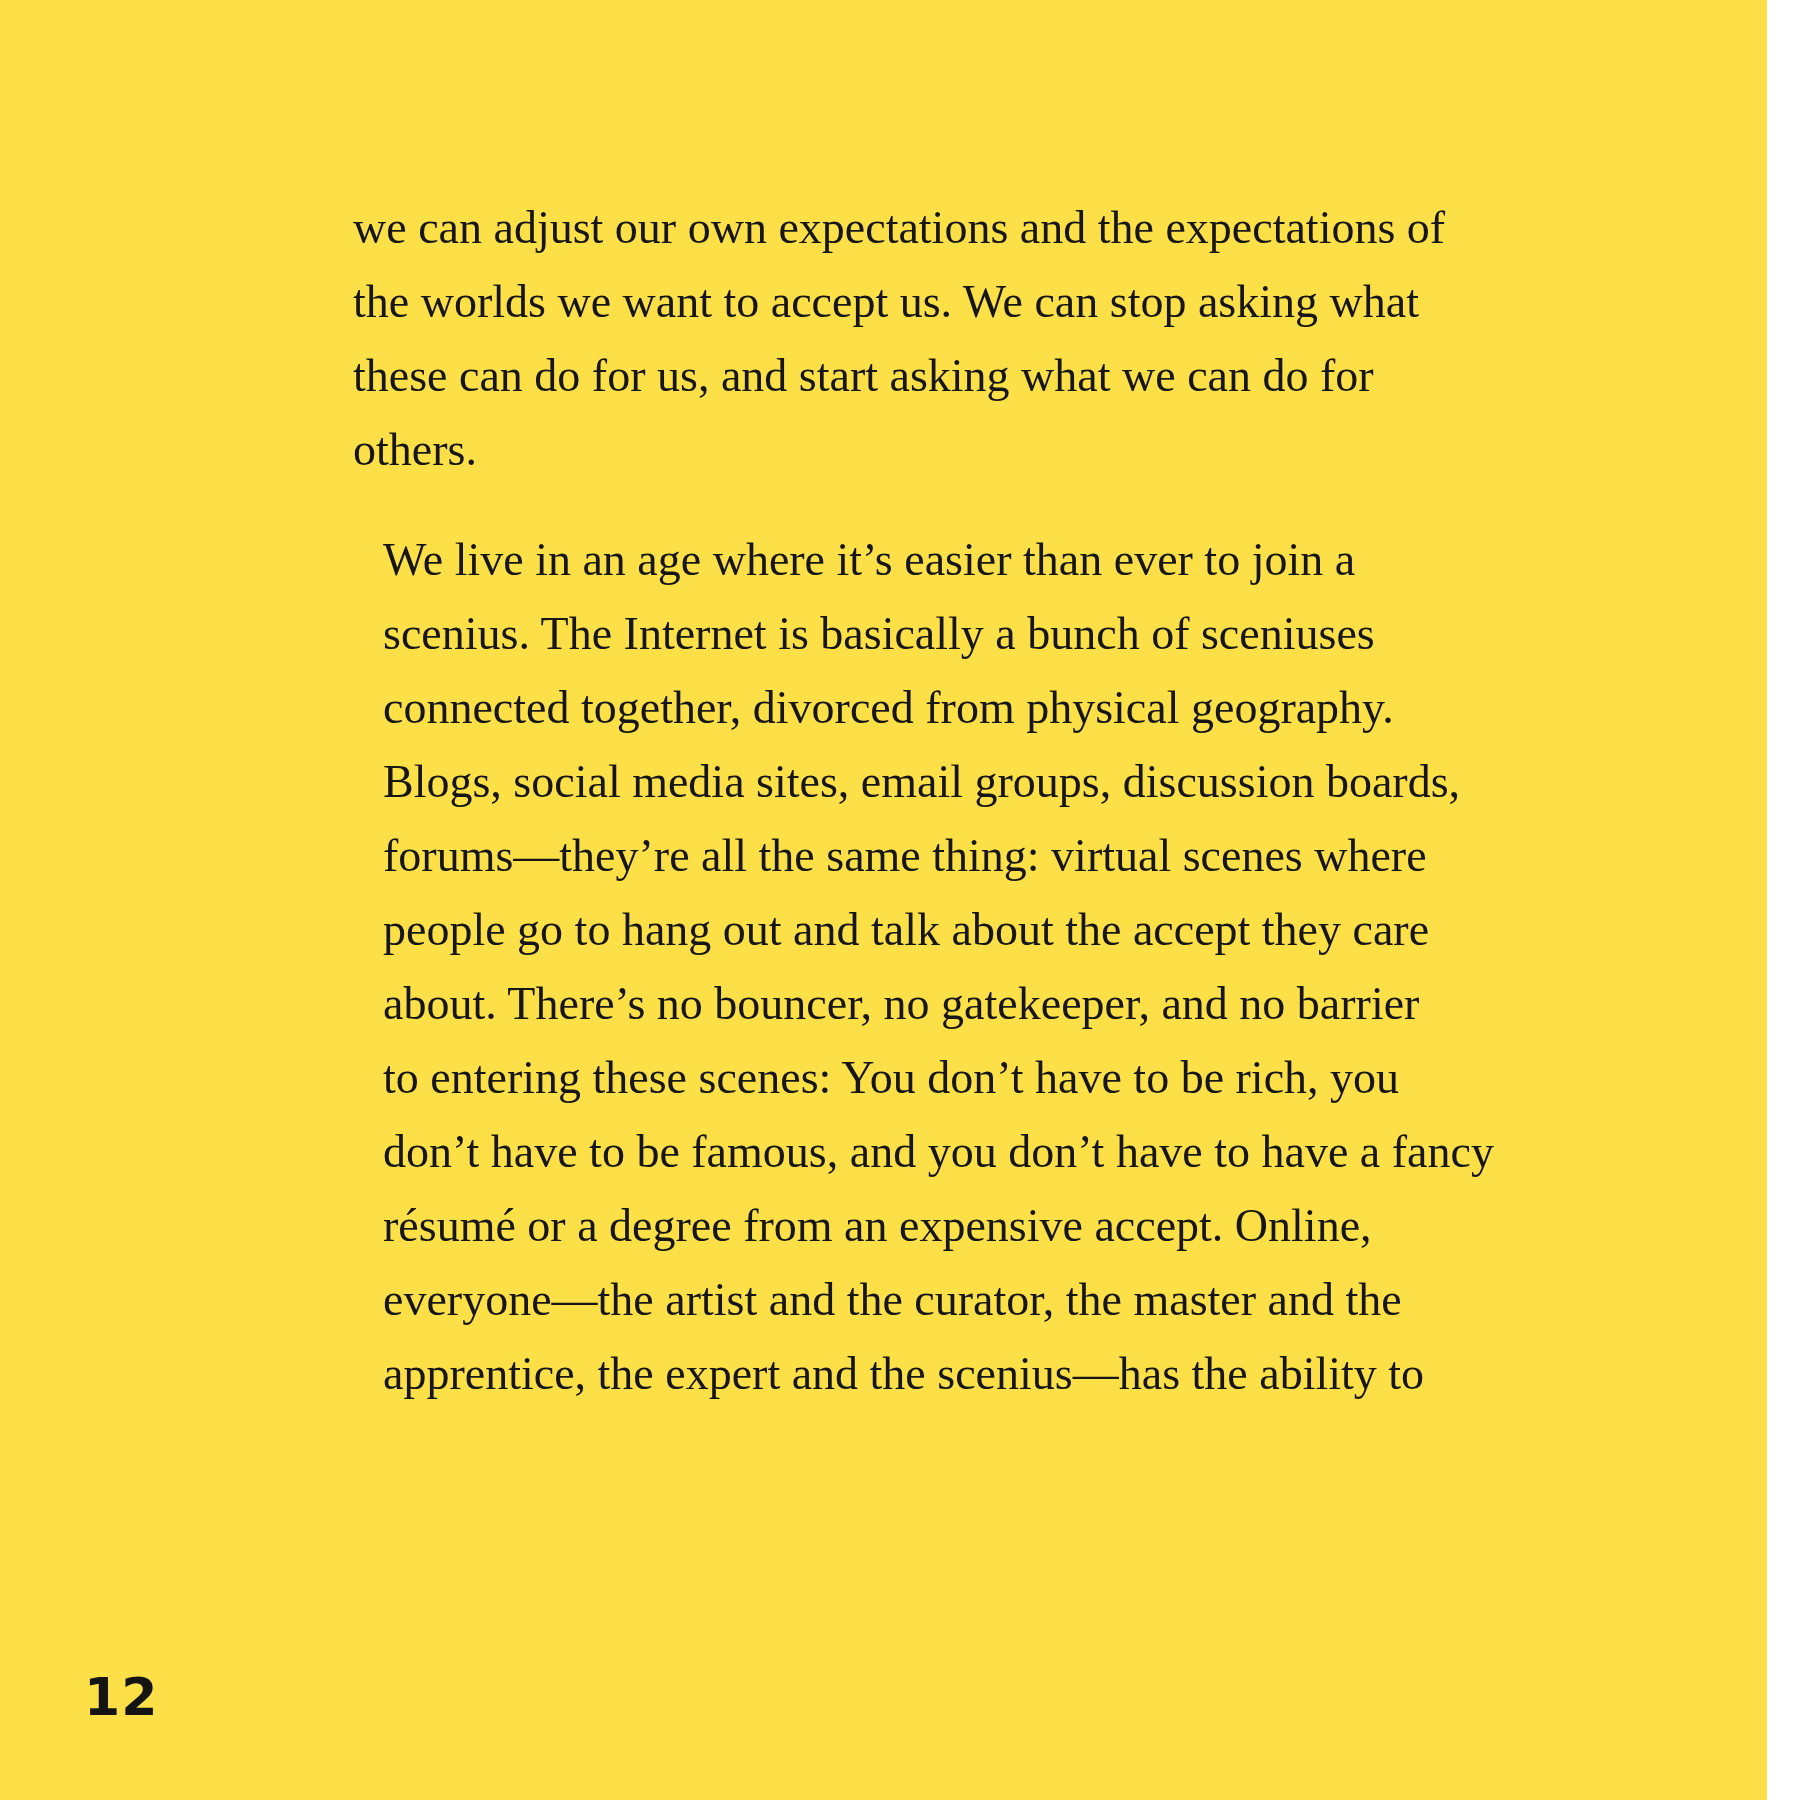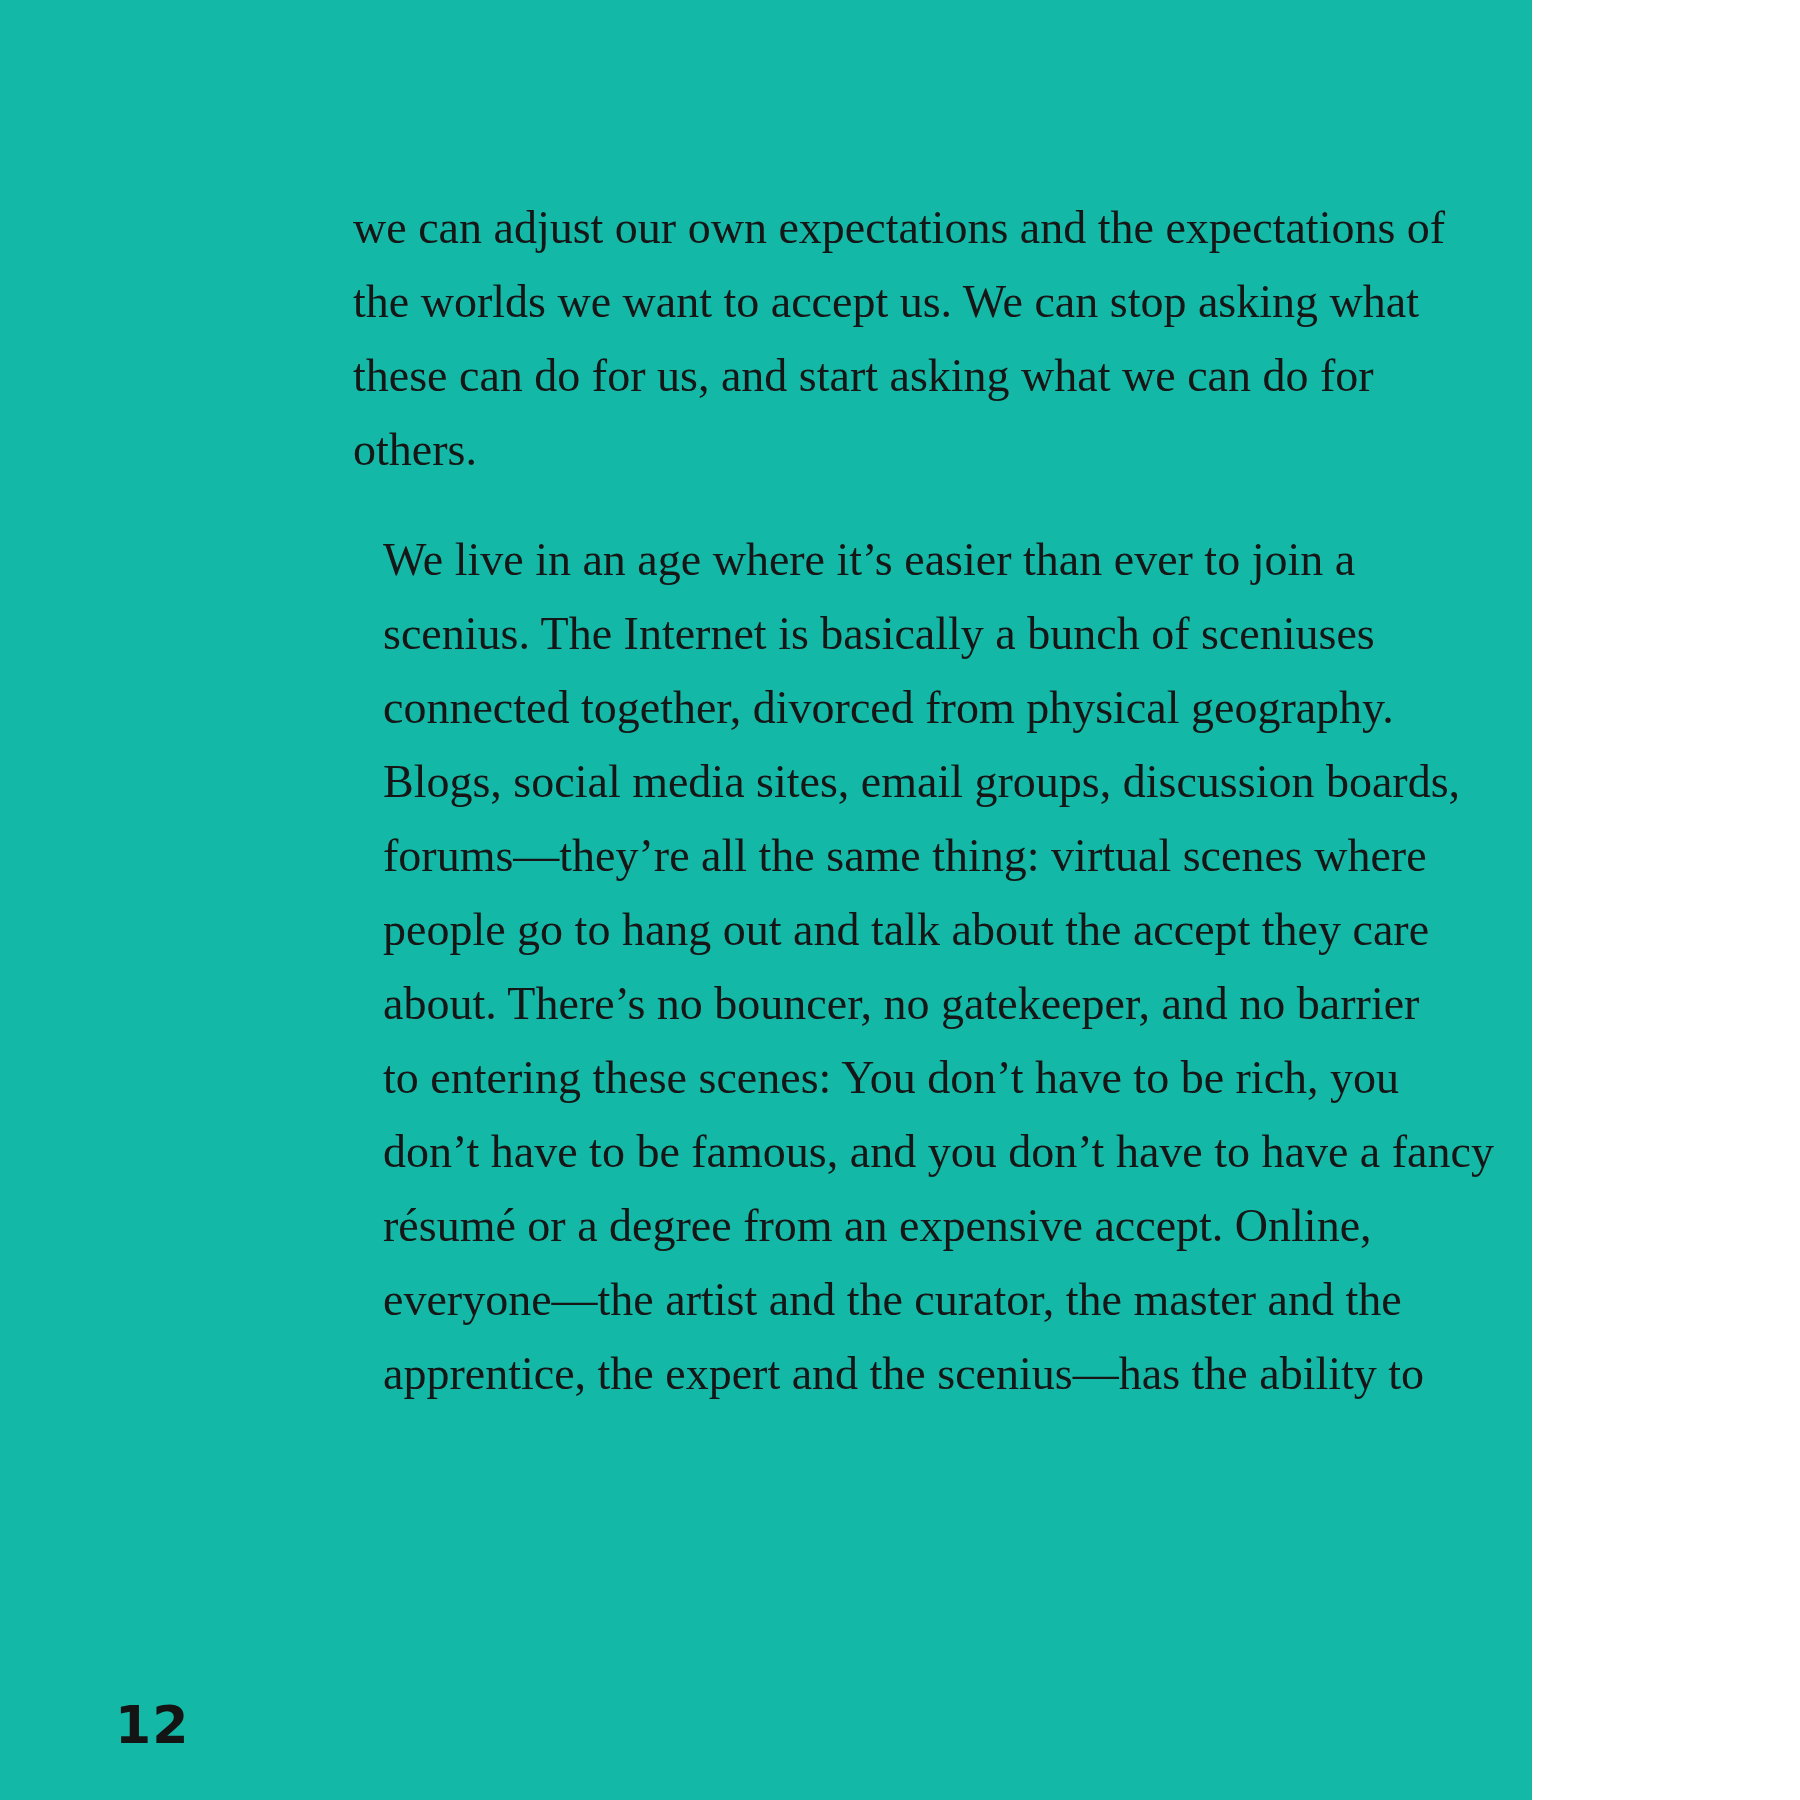--- a/index.html
+++ b/index.html
@@ -1,25 +1,26 @@
 <!DOCTYPE html>
 <html><head>
 <meta charset="utf-8">
 <style>
   html, body {
     margin: 0;
     padding: 0;
   }
   .page {
     position: relative;
-    width: 1532px;
+    width: 1732px;
     height: 1800px;
-    background: #14b8a6;
+    background: #fde047;
     overflow: hidden;
     font-family: "Liberation Serif", serif;
+    padding-left: 35px;
   }
   .text-block {
     position: absolute;
     left: 353px;
     top: 191px;
     color: #161616;
   }
   .paragraph {
     margin: 0;
   }
@@ -28,29 +29,28 @@
     margin-left: 30px;
   }
   .line {
     font-size: 46px;
     line-height: 74px;
     white-space: nowrap;
     letter-spacing: 0px;
   }
   .page-number {
     position: absolute;
-    left: 115px;
+    left: 84px;
     top: 1671px;
     font-family: "DejaVu Sans", sans-serif;
     font-weight: bold;
     font-size: 52px;
     line-height: 1;
     color: #141414;
     letter-spacing: 1px;
-    margin-top: 28px;
   }
 </style>
 </head>
 <body>
 
 <div class="page">
 
   <div class="text-block">
 
     <div class="paragraph">

